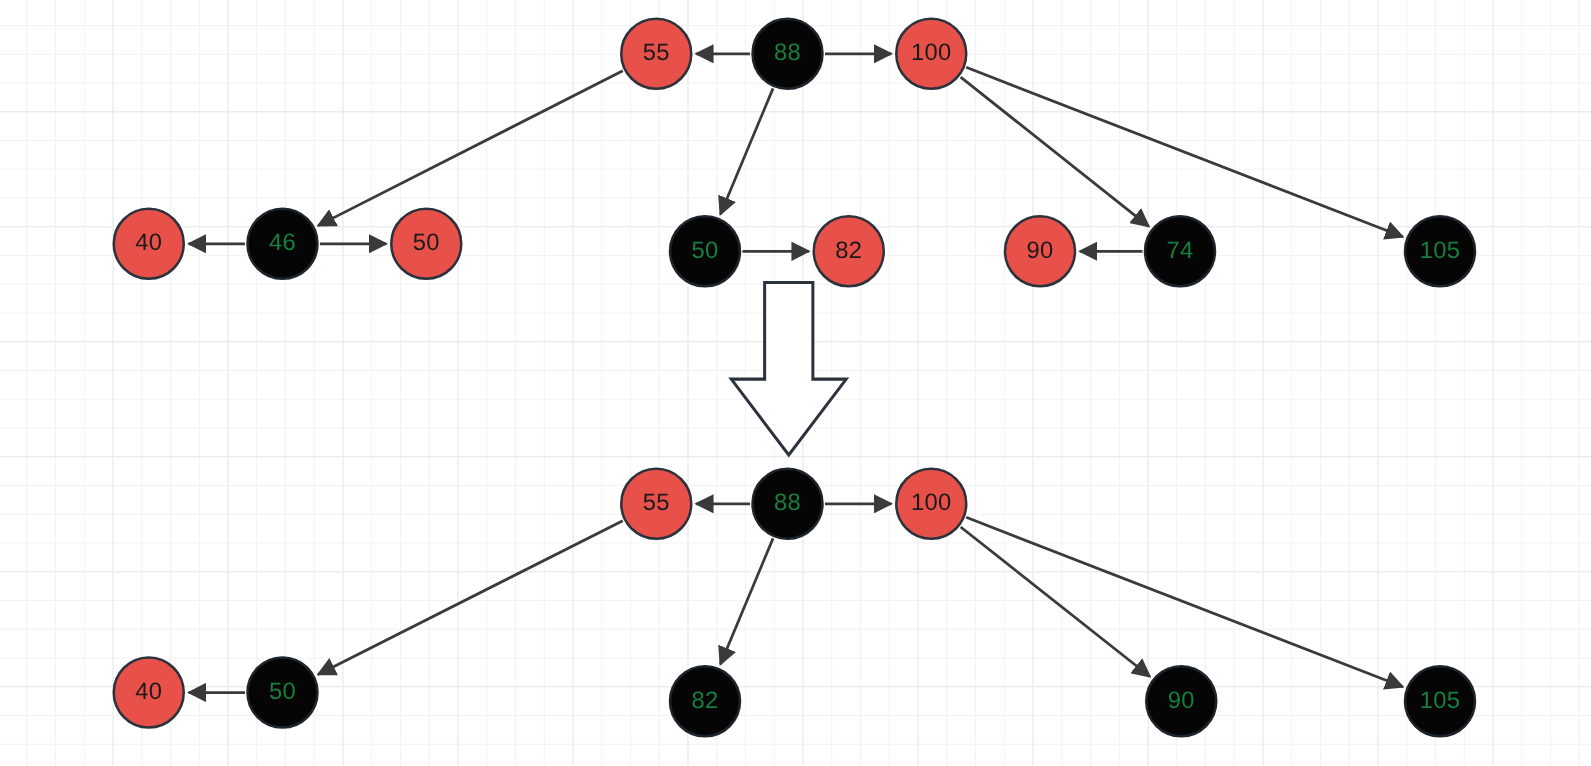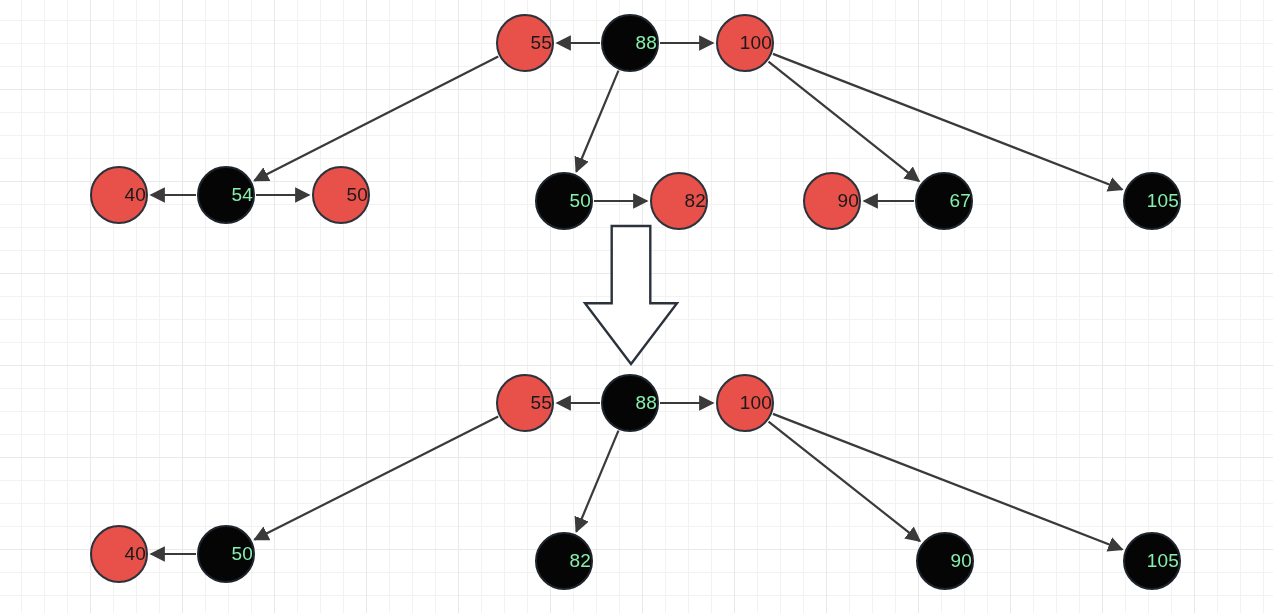--- a/index.html
+++ b/index.html
@@ -35,30 +35,30 @@
     width: 1273px;
     height: 613px;
     pointer-events: none;
   }
   .node {
     position: absolute;
     border-radius: 50%;
     box-sizing: border-box;
     display: flex;
     align-items: center;
-    justify-content: flex-end;
+    justify-content: center;
     border: 2px solid #2b323b;
     font-family: "Liberation Sans", sans-serif;
     font-size: 19px;
     letter-spacing: 0.2px;
     user-select: none;
   }
   .node.black {
     background: #050505;
-    color: #86efac;
+    color: #15803d;
     border-color: #1d242c;
   }
   .node.red {
     background: #e8504a;
     color: #1a1a1a;
     border-color: #2b323b;
   }
 </style>
 </head>
 <body>
@@ -100,36 +100,36 @@
       <div class="node red" style="left: 496px; top: 14px; width: 58px; height: 58px;">
         <span>55</span>
       </div>
       <div class="node red" style="left: 716px; top: 14px; width: 58px; height: 58px;">
         <span>100</span>
       </div>
       <div class="node red" style="left: 90px; top: 166px; width: 58px; height: 58px;">
         <span>40</span>
       </div>
       <div class="node black" style="left: 197px; top: 166px; width: 58px; height: 58px;">
-        <span>54</span>
+        <span>46</span>
       </div>
       <div class="node red" style="left: 312px; top: 166px; width: 58px; height: 58px;">
         <span>50</span>
       </div>
       <div class="node black" style="left: 535px; top: 172px; width: 58px; height: 58px;">
         <span>50</span>
       </div>
       <div class="node red" style="left: 650px; top: 172px; width: 58px; height: 58px;">
         <span>82</span>
       </div>
       <div class="node red" style="left: 803px; top: 172px; width: 58px; height: 58px;">
         <span>90</span>
       </div>
       <div class="node black" style="left: 915px; top: 172px; width: 58px; height: 58px;">
-        <span>67</span>
+        <span>74</span>
       </div>
       <div class="node black" style="left: 1123px; top: 172px; width: 58px; height: 58px;">
         <span>105</span>
       </div>
       <div class="node black" style="left: 601px; top: 374px; width: 58px; height: 58px;">
         <span>88</span>
       </div>
       <div class="node red" style="left: 496px; top: 374px; width: 58px; height: 58px;">
         <span>55</span>
       </div>

